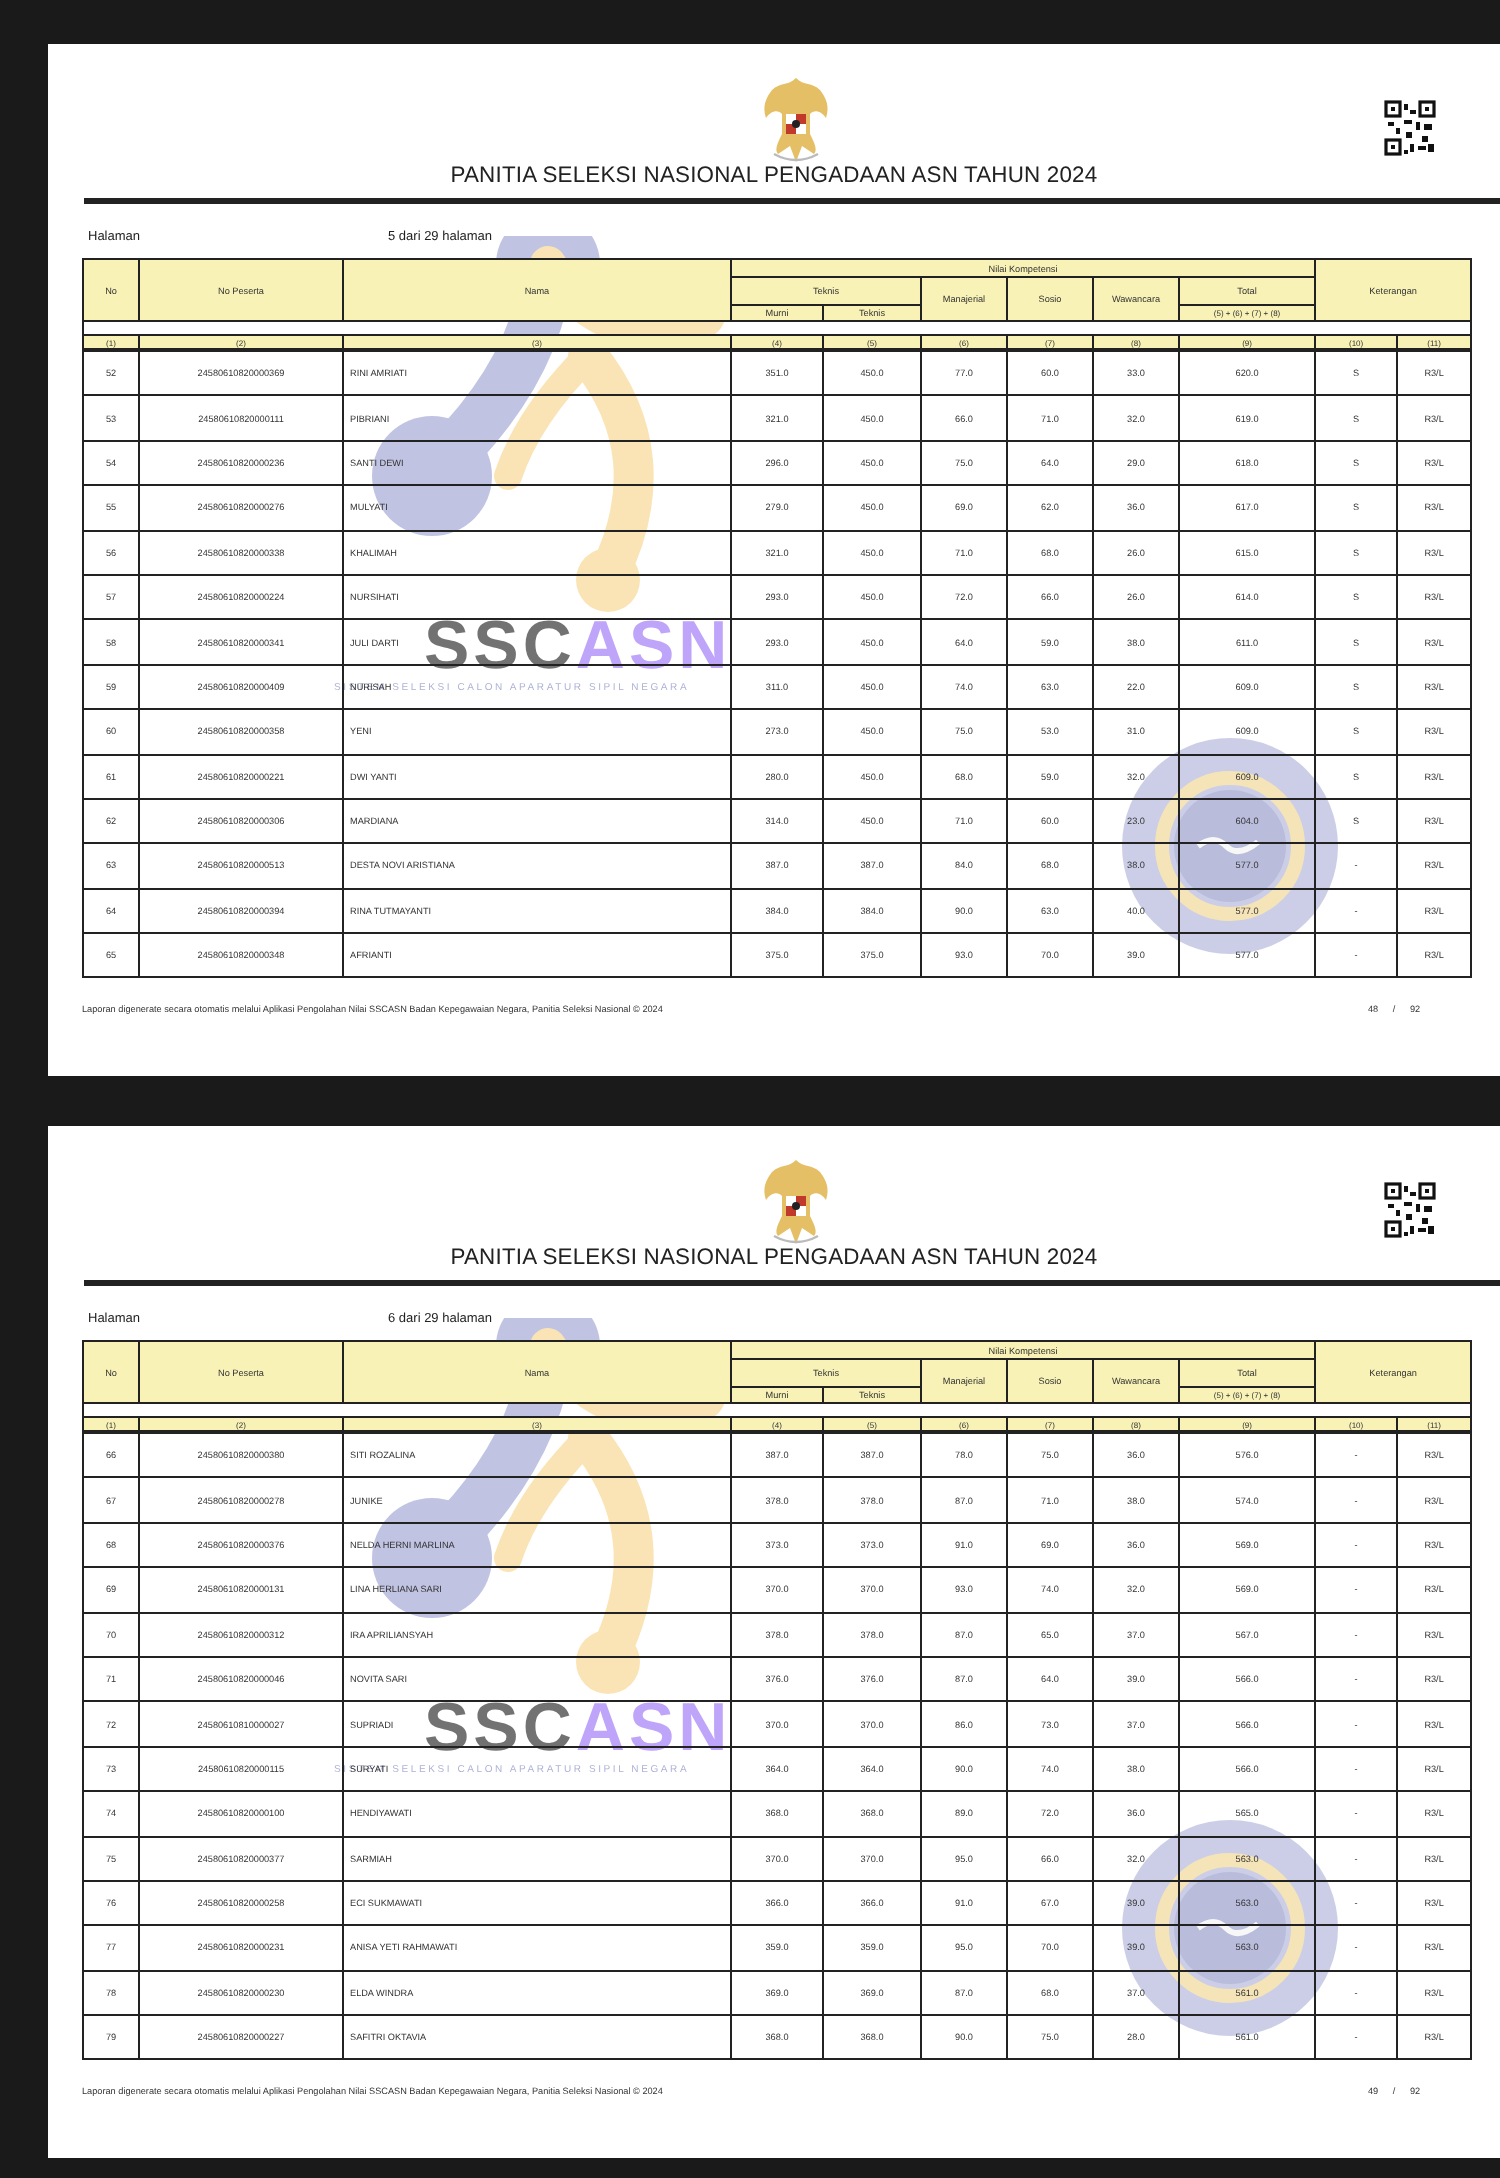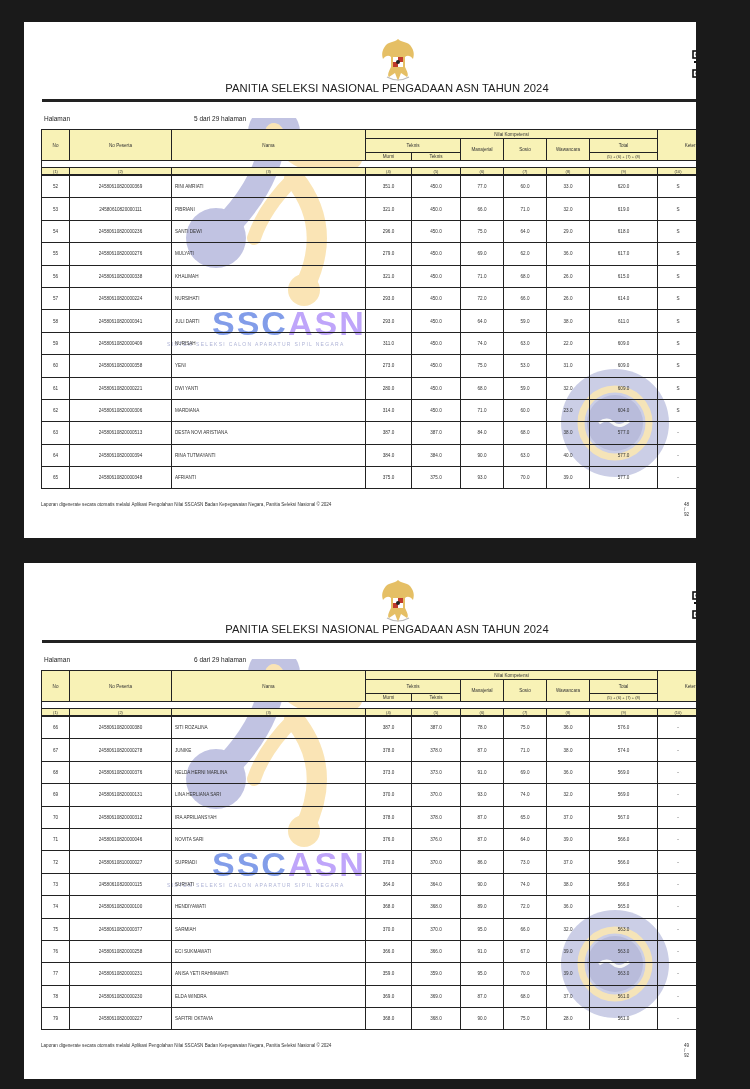--- a/index.html
+++ b/index.html
@@ -3,21 +3,21 @@
 <meta charset="utf-8">
 <style>
   html, body { margin:0; padding:0; }
   body {
     width:750px; height:1089px; overflow:hidden;
     background:#1a1a1a;
     font-family:"Liberation Sans", sans-serif;
     position:relative;
   }
   .page {
-    position:absolute; left:24px; width:672px; background:#fff; overflow:hidden;
+    position:absolute; left:24px; width:726px; background:#fff; overflow:hidden;
   }
   #page1 { top:22px; height:516px; }
   #page2 { top:563px; height:516px; }
 
   .emblem { position:absolute; left:353px; top:15px; width:42px; height:46px; }
   .qr { position:absolute; left:668px; top:28px; width:26px; height:28px; }
   .doc-title {
     position:absolute; left:0; width:726px; top:60px; text-align:center;
     font-size:11.2px; color:#222; letter-spacing:0.1px;
   }
@@ -42,21 +42,21 @@
   table.grid tbody td { height:21.4px; background:rgba(255,255,255,0.0); }
   table.grid tbody td.name { text-align:left; padding-left:3px; }
   table.grid { border:1.5px solid #222; }
 
   .footer-note { position:absolute; left:17px; top:480px; font-size:4.6px; color:#333; }
   .footer-pg { position:absolute; left:660px; top:480px; font-size:4.6px; color:#333; word-spacing:6px; }
 
   .wm { position:absolute; pointer-events:none; }
   .wm-blob { left:150px; top:96px; width:230px; height:220px; opacity:0.55; }
   .wm-text { left:188px; top:282px; font-size:34px; letter-spacing:2px; font-weight:bold; opacity:0.55; }
-  .wm-text .a { color:#1d4ed8;text-align:center; } .wm-text .b { color:#8b5cf6; }
+  .wm-text .a { color:#000000;text-align:center; } .wm-text .b { color:#8b5cf6; }
   .wm-sub { left:143px; top:319px; font-size:5px; letter-spacing:1.3px; color:#9aa0cc; opacity:0.8; }
   .wm-seal { left:535px; top:345px; width:112px; height:112px; opacity:0.6; }
 </style>
 </head>
 <body>
 
 <div id="pages-root">
   <div class="page" id="page1">
     <svg class="emblem" viewBox="0 0 42 46">
       <path d="M21 2 C17 6 13 4 9 8 C6 12 4 16 6 22 C9 18 12 18 14 20 L14 30 C12 34 10 38 12 40 L18 36 L21 44 L24 36 L30 40 C32 38 30 34 28 30 L28 20 C30 18 33 18 36 22 C38 16 36 12 33 8 C29 4 25 6 21 2 Z" fill="#e0b44a" opacity="0.85"></path>

